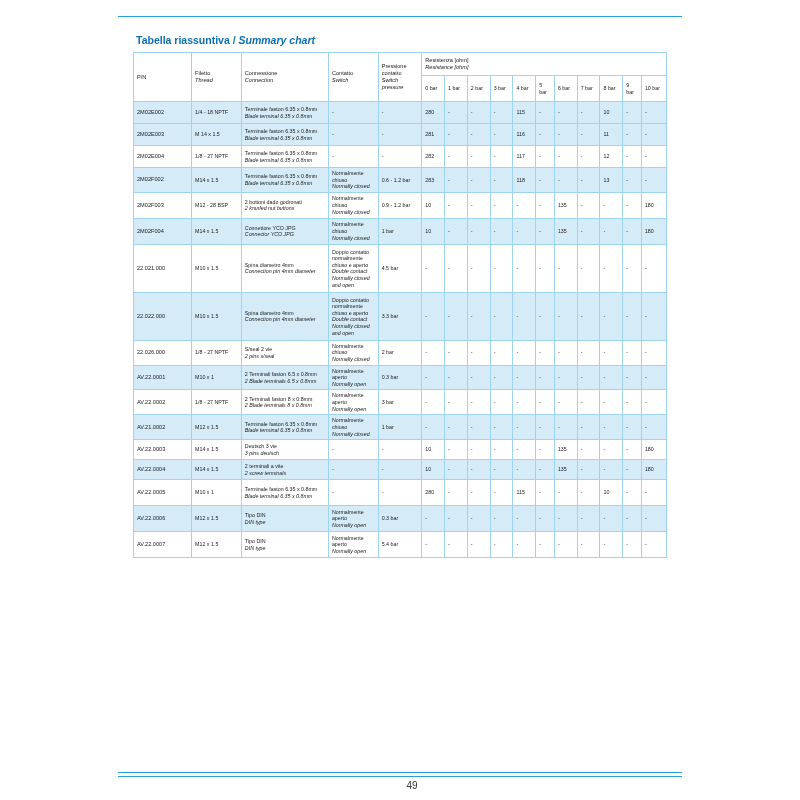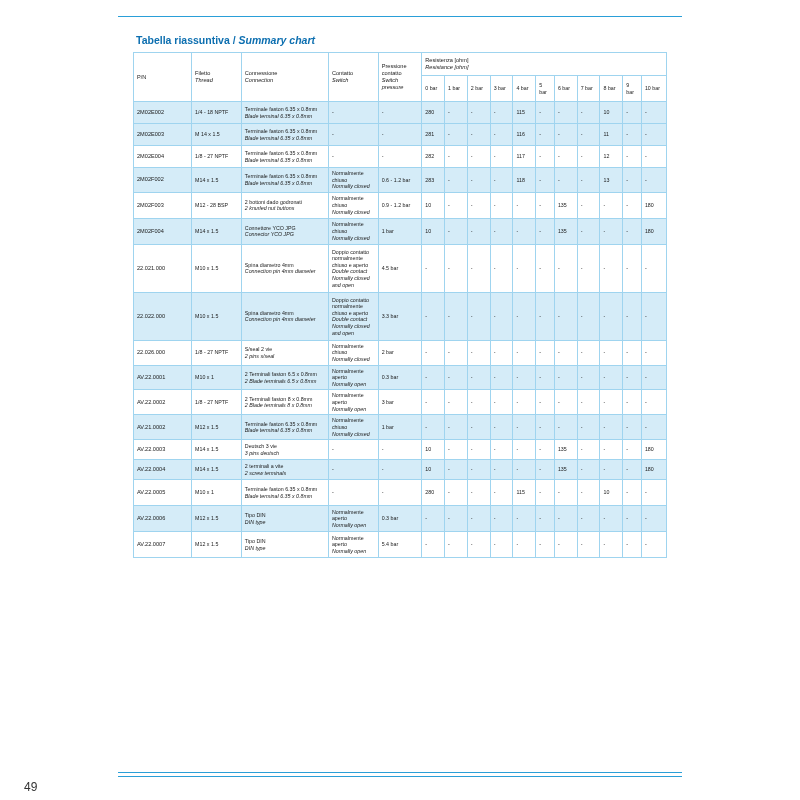--- a/index.html
+++ b/index.html
@@ -28,21 +28,22 @@
     height: 1px;
     background: #2a9fd8;
   }
   .rule-top { top: 16px; }
   .rule-bottom-1 { top: 772px; }
   .rule-bottom-2 { top: 776px; }
   .page-number {
     position: absolute;
     left: 0; right: 0;
     top: 780px;
-    font-size: 12px;
+    text-align: center;
+    font-size: 10px;
     color: #333;
     margin-left: 24px;
   }
   .doc-title {
     position: absolute;
     left: 136px;
     top: 34px;
     font-size: 10.5px;
     font-weight: bold;
     color: #0d6fb0;

